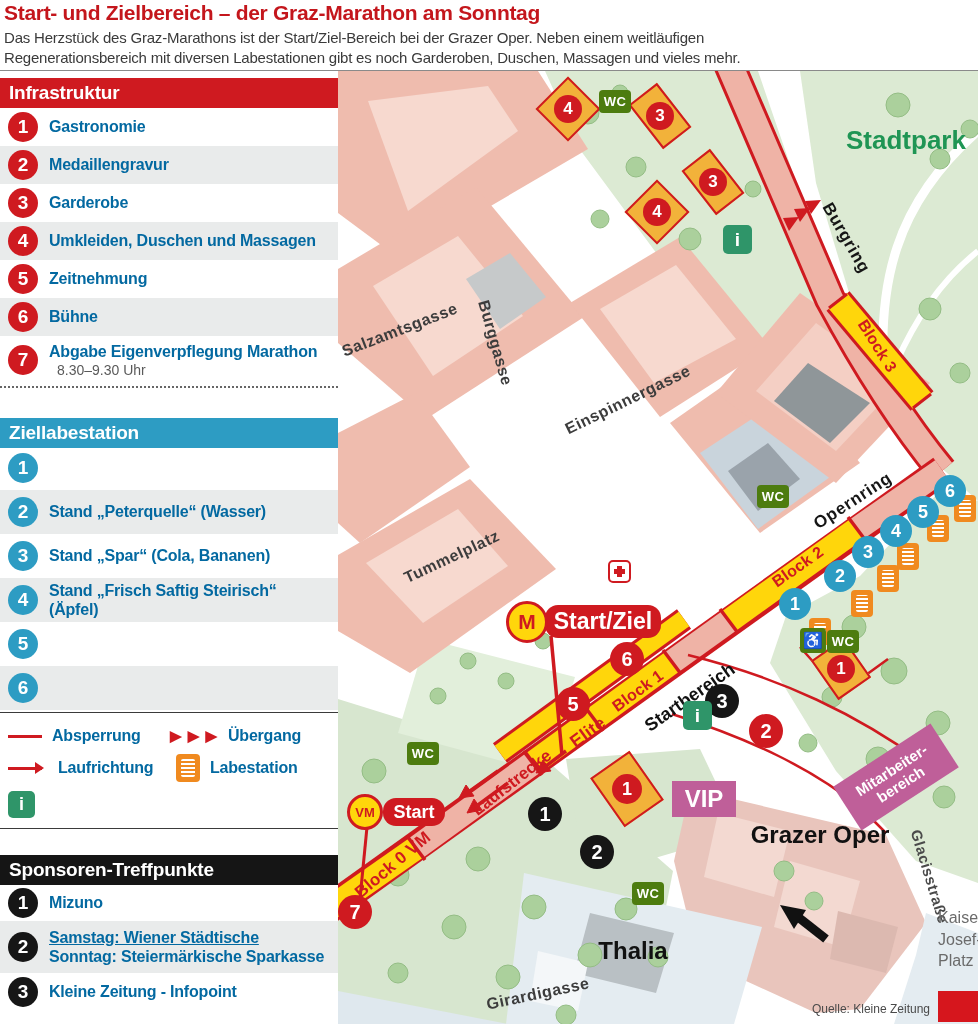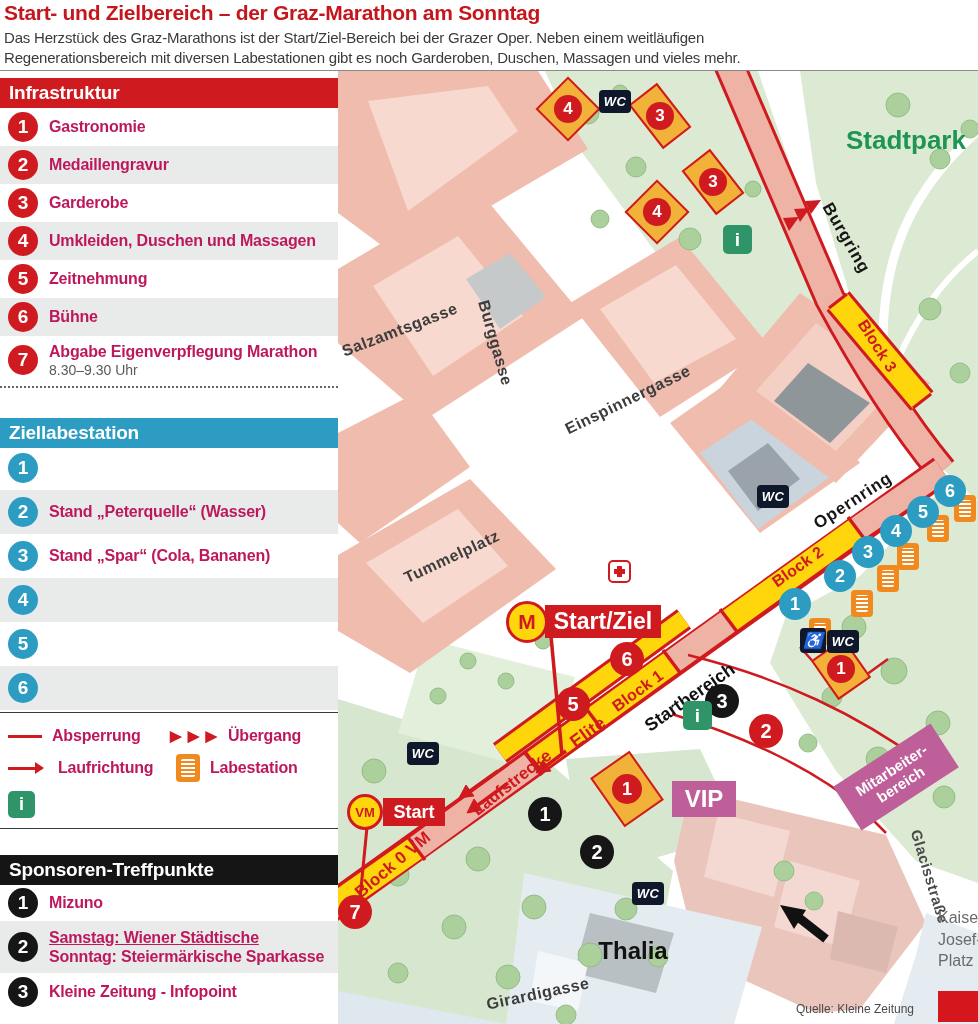--- a/index.html
+++ b/index.html
@@ -15,21 +15,21 @@
   
   .sb-head{left:0;width:338px;height:30px;line-height:30px;padding-left:9px;box-sizing:border-box;
            color:#fff;font-size:19px;font-weight:800;letter-spacing:-0.2px;}
   .row{left:0;width:338px;display:flex;align-items:center;gap:11px;padding:0 8px;box-sizing:border-box;}
   .row.alt{background:#e9ebeb;}
   .num{flex:0 0 30px;width:30px;height:30px;border-radius:50%;color:#fff;font-weight:800;font-size:19px;
        display:flex;align-items:center;justify-content:center;}
   .num.red{background:#cf1a20;}
   .num.blue{background:#2d9cc3;}
   .num.black{background:#161616;}
-  .lbl{font-size:16px;font-weight:700;color:#be185d;letter-spacing:-0.2px;line-height:1.2;}
+  .lbl{font-size:16px;font-weight:700;color:#0369a1;letter-spacing:-0.2px;line-height:1.2;}
   .sub{font-size:14px;font-weight:400;color:#5a5a5a;}
   .dotline{left:0;top:386px;width:338px;border-top:2px dotted #666;}
   .solidline{left:0;width:338px;border-top:1.5px solid #3a3a3a;}
   .symrow{left:0;width:338px;display:flex;align-items:center;gap:10px;padding:0 8px;box-sizing:border-box;}
   .absperr{width:34px;height:3px;background:#cf1a20;flex:0 0 34px;}
   .tri3{color:#cf1a20;font-size:15px;letter-spacing:1px;font-weight:700;}
   .arrowline{width:28px;height:3px;background:#cf1a20;position:relative;flex:0 0 34px;margin-right:6px;}
   .arrowline::after{content:"";position:absolute;right:-2px;top:-5px;border-left:9px solid #cf1a20;
        border-top:6.5px solid transparent;border-bottom:6.5px solid transparent;}
   .infoicon{background:#2f9569;border-radius:5px;color:#fff;font-weight:800;
@@ -38,32 +38,32 @@
   .labe::before{content:"";display:block;width:55%;height:64%;border-radius:2px;background:#fff;
        background-image:repeating-linear-gradient(0deg,#fff 0 2px,#f08a1f 2px 4px);}
 
   
   #map{left:338px;top:71px;width:640px;height:953px;overflow:hidden;}
   #map svg{position:absolute;left:0;top:0;}
   .street{font-size:16px;font-weight:600;color:#3c3c3c;letter-spacing:0.6px;text-align:center;white-space:nowrap;}
   .street.bold{font-weight:800;color:#161616;letter-spacing:0.8px;font-size:17px;}
   .blocklbl{font-weight:800;color:#cf1a20;font-size:16px;text-align:center;white-space:nowrap;letter-spacing:0.2px;}
   .arealbl{font-weight:800;white-space:nowrap;text-align:center;}
-  .wc{width:32px;height:23px;background:#0f172a;border-radius:4px;color:#fff;font-weight:800;font-size:13px;
-      display:flex;align-items:center;justify-content:center;letter-spacing:0.3px;font-style:italic;}
+  .wc{width:32px;height:23px;background:#4d7c0f;border-radius:4px;color:#fff;font-weight:800;font-size:13px;
+      display:flex;align-items:center;justify-content:center;letter-spacing:0.3px;}
   .mkr{border-radius:50%;color:#fff;font-weight:800;display:flex;align-items:center;justify-content:center;}
   .mkr.red{background:#cf1a20;}
   .mkr.black{background:#161616;}
   .mkr.blue{background:#2d9cc3;}
   .d34{width:34px;height:34px;font-size:20px;}
   .d32{width:32px;height:32px;font-size:18px;}
   .d30{width:30px;height:30px;font-size:18px;}
   .d28{width:28px;height:28px;font-size:17px;}
   .diamond{background:#f2b23a;border:2.5px solid #cf1a20;box-sizing:border-box;}
-  .banner{background:#cf1a20;color:#fff;font-weight:800;display:flex;align-items:center;justify-content:center;}
+  .banner{background:#cf1a20;color:#fff;font-weight:800;display:flex;align-items:center;justify-content:center;border-radius:13px;}
   .ycircle{background:#ffd60b;border:3px solid #cf1a20;border-radius:50%;color:#cf1a20;font-weight:800;
       display:flex;align-items:center;justify-content:center;box-sizing:border-box;}
   .redcross{width:23px;height:23px;background:#fff;border:2px solid #cf1a20;border-radius:5px;box-sizing:border-box;}
   .redcross::before{content:"";position:absolute;left:50%;top:4px;bottom:4px;width:5px;margin-left:-2.5px;background:#cf1a20;}
   .redcross::after{content:"";position:absolute;top:50%;left:4px;right:4px;height:5px;margin-top:-2.5px;background:#cf1a20;}
   .magenta{background:#bf5f99;color:#fff;font-weight:800;display:flex;align-items:center;justify-content:center;}
   .zubox{background:#fff;border:2.5px solid #111;color:#111;font-weight:800;font-size:15px;line-height:1.3;
       padding:5px 7px;box-sizing:border-box;}
   .kzlogo{background:#d6161d;color:#fff;text-align:center;font-weight:800;font-size:9.5px;line-height:1.35;padding-top:3px;box-sizing:border-box;padding-left:48px;}
   .kzlogo .l2{color:#f2a7a7;}
@@ -99,39 +99,40 @@
   <span class="lbl">Zeitnehmung</span>
 </div>
 <div class="abs row alt" style="top:298px;height:38px;">
   <span class="num red">6</span>
   <span class="lbl">Bühne</span>
 </div>
 <div class="abs row" style="top:336px;height:48px;">
   <span class="num red">7</span>
   <span>
     <span class="lbl" style="display:block;">Abgabe Eigenverpflegung Marathon</span>
-    <span class="sub" style="display:block;">8.30–9.30 Uhr</span>
+    <span class="sub" style="display:block;margin-left:8px;">8.30–9.30 Uhr</span>
   </span>
 </div>
 <div class="abs dotline"></div>
 
 <div class="abs sb-head" style="top:418px;background:#2d9cc3;">Ziellabestation</div>
 <div class="abs row" style="top:446px;height:44px;">
   <span class="num blue">1</span>
 </div>
 <div class="abs row alt" style="top:490px;height:44px;">
   <span class="num blue">2</span>
   <span class="lbl">Stand „Peterquelle“ (Wasser)</span>
 </div>
 <div class="abs row" style="top:534px;height:44px;">
   <span class="num blue">3</span>
   <span class="lbl">Stand „Spar“ (Cola, Bananen)</span>
 </div>
 <div class="abs row alt" style="top:578px;height:44px;">
   <span class="num blue">4</span>
+  <span class="lbl">Stand „Frisch Saftig Steirisch“ (Äpfel)</span>
 </div>
 <div class="abs row" style="top:622px;height:44px;">
   <span class="num blue">5</span>
 </div>
 <div class="abs row alt" style="top:666px;height:44px;">
   <span class="num blue">6</span>
 </div>
 
 <div class="abs solidline" style="top:712px;"></div>
 <div class="abs symrow" style="top:720px;height:32px;">
@@ -314,20 +315,21 @@
   <div class="abs street" style="left:107px;top:263px;width:100px;transform:rotate(74deg);">Burggasse</div>
   <div class="abs street" style="left:220px;top:320px;width:140px;transform:rotate(-26deg);">Einspinnergasse</div>
   <div class="abs street" style="left:54px;top:477px;width:120px;transform:rotate(-25deg);">Tummelplatz</div>
   <div class="abs street bold" style="left:468px;top:157px;width:80px;transform:rotate(60deg);">Burgring</div>
   <div class="abs street bold" style="left:465px;top:420px;width:100px;transform:rotate(-33deg);">Opernring</div>
   <div class="abs street" style="left:135px;top:914px;width:130px;transform:rotate(-12deg);">Girardigasse</div>
   <div class="abs street" style="left:532px;top:797px;width:120px;font-size:15px;color:#4a4a4a;transform:rotate(73deg);">Glacisstraße</div>
 
   <div class="abs arealbl" style="left:498px;top:54px;width:140px;font-size:26px;color:#1f9554;">Stadtpark</div>
   <div class="abs arealbl" style="left:245px;top:866px;width:100px;font-size:24px;color:#111;">Thalia</div>
+  <div class="abs arealbl" style="left:392px;top:750px;width:180px;font-size:24px;color:#111;">Grazer Oper</div>
   <div class="abs" style="left:600px;top:836px;font-size:16px;color:#6b6b6b;line-height:1.35;">
     <span style="display:block;">Kaiser-</span>
     <span style="display:block;">Josef-</span>
     <span style="display:block;">Platz</span>
   </div>
   <div class="abs arealbl" style="left:282px;top:616px;width:140px;font-size:18px;color:#111;transform:rotate(-35deg);">Startbereich</div>
   <div class="abs arealbl" style="left:114px;top:702px;width:120px;font-size:17px;color:#cf1a20;transform:rotate(-38deg);">Laufstrecke</div>
 
   <div class="abs blocklbl" style="left:499px;top:266px;width:80px;transform:rotate(58deg);">Block 3</div>
   <div class="abs blocklbl" style="left:420px;top:487px;width:80px;transform:rotate(-35deg);">Block 2</div>
@@ -385,18 +387,18 @@
   <div class="abs banner" style="left:45px;top:727px;width:62px;height:28px;font-size:18px;">Start</div>
   <div class="abs ycircle" style="left:9px;top:723px;width:36px;height:36px;font-size:13px;">VM</div>
 
   <div class="abs magenta" style="left:334px;top:710px;width:64px;height:36px;font-size:24px;">VIP</div>
   <div class="abs magenta" style="left:500px;top:680px;width:116px;height:52px;font-size:15px;font-weight:700;line-height:1.15;transform:rotate(-33deg);flex-direction:column;">
     <span>Mitarbeiter-</span>
     <span>bereich</span>
   </div>
 
 
-  <div class="abs quelle" style="left:440px;top:931px;width:136px;">Quelle: Kleine Zeitung</div>
+  <div class="abs quelle" style="left:456px;top:931px;width:136px;">Quelle: Kleine Zeitung</div>
   <div class="abs kzlogo" style="left:600px;top:920px;width:40px;height:31px;">
     <span style="display:block;">KLEINE</span>
     <span style="display:block;" class="l2">ZEITUNG</span>
   </div>
 </div>
 
 </body></html>

